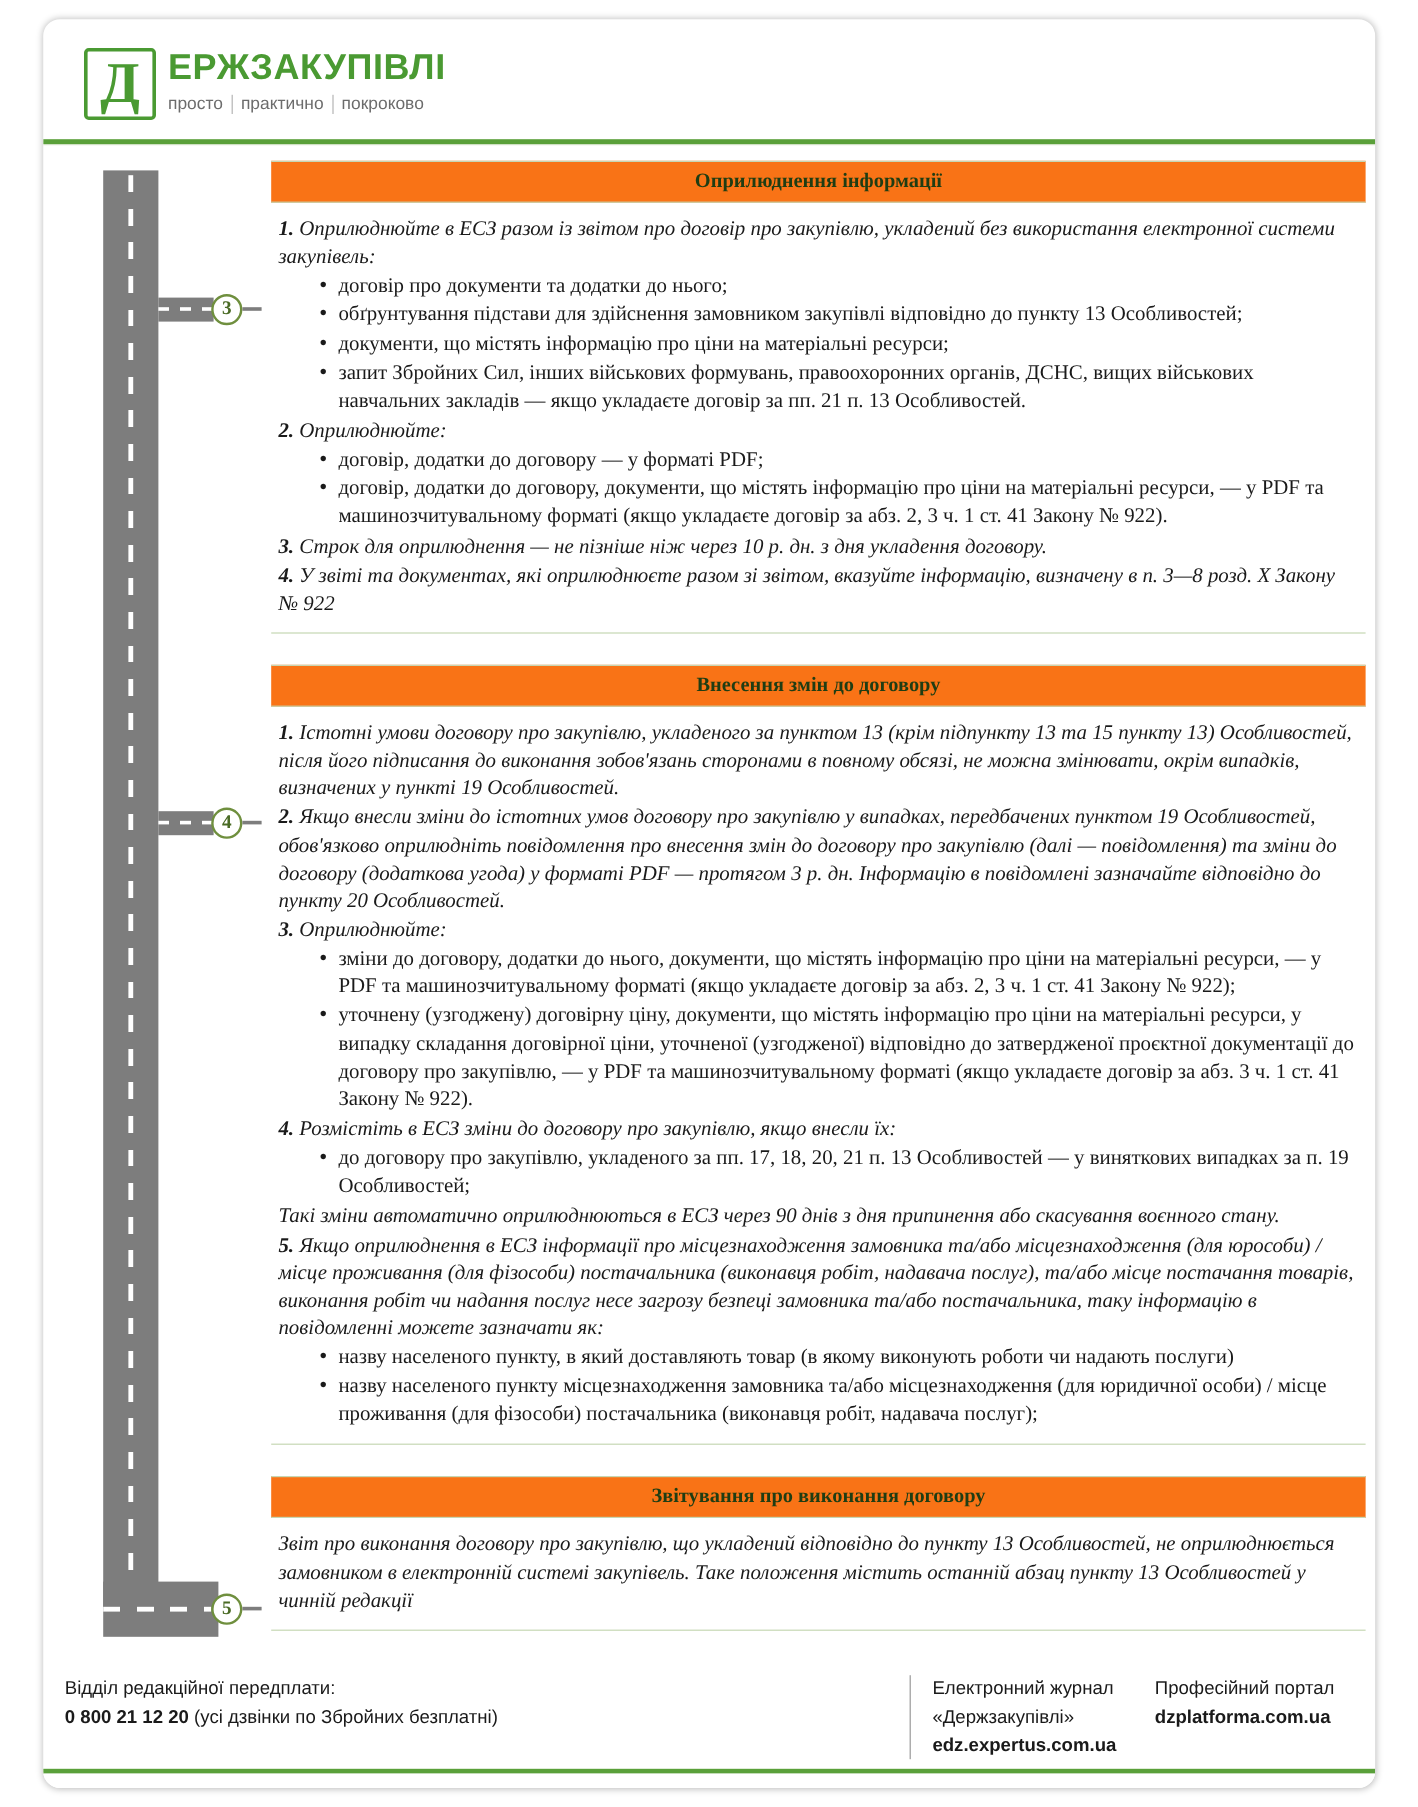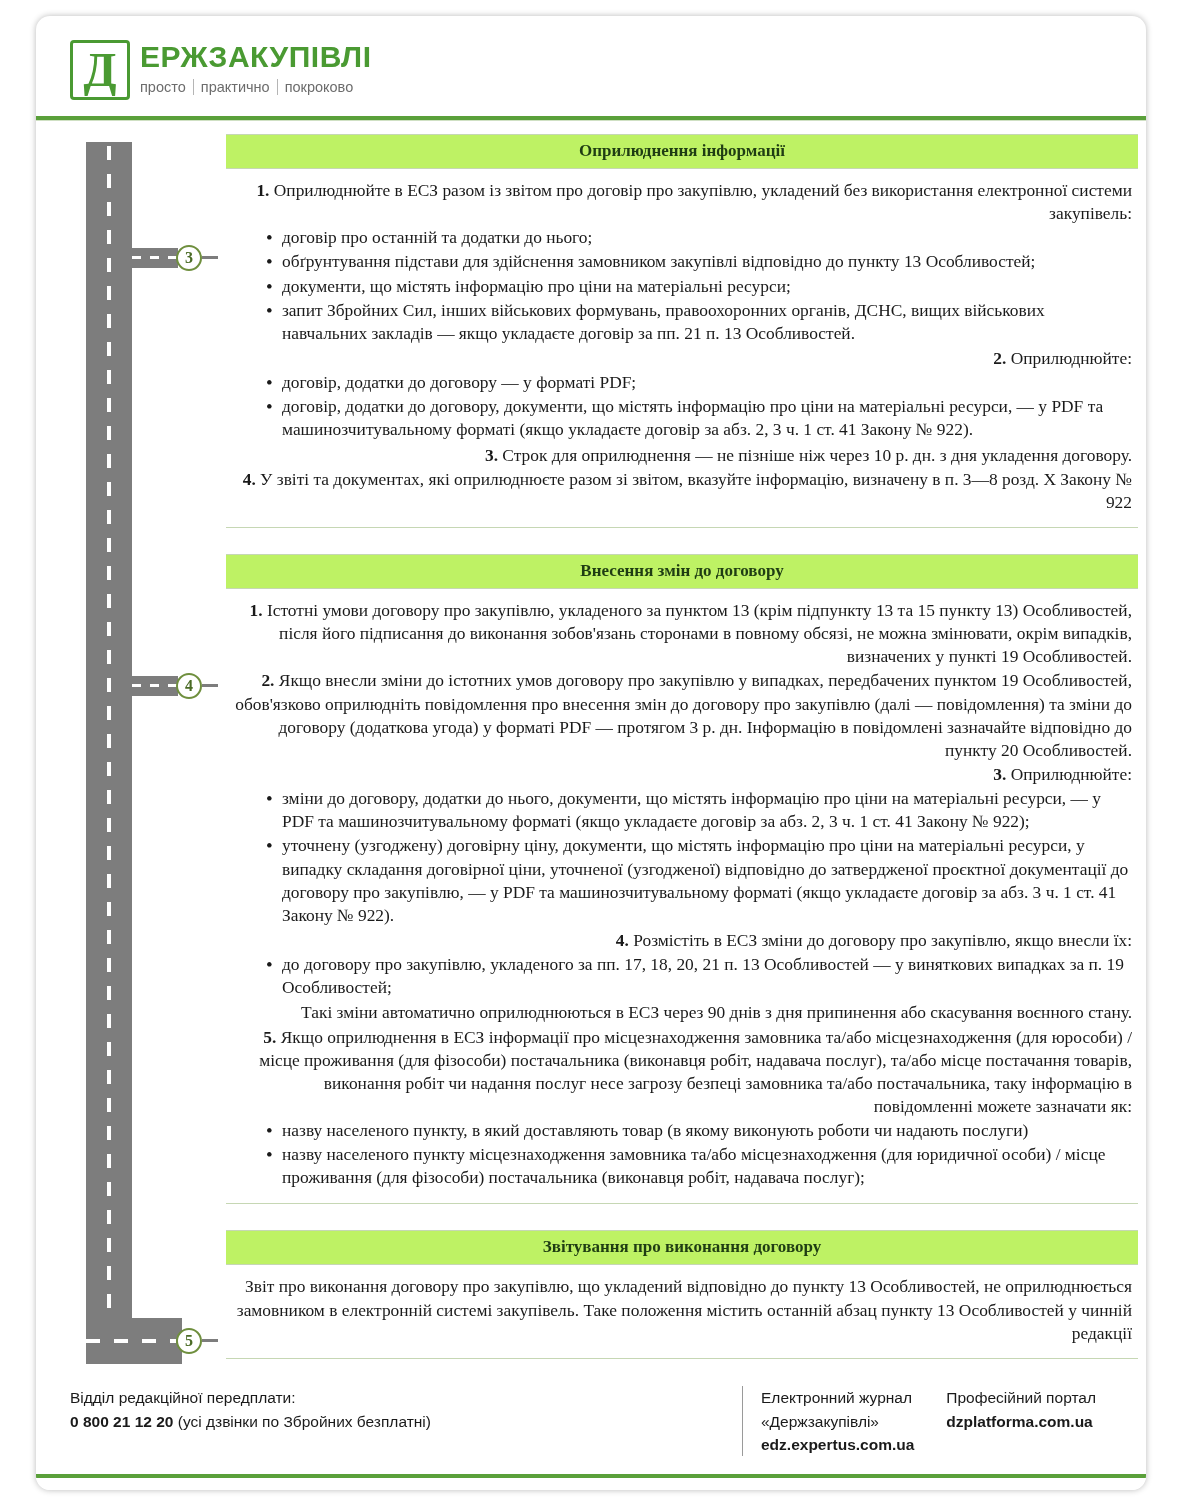--- a/index.html
+++ b/index.html
@@ -166,36 +166,36 @@
 
   
   .sections {
     position: absolute;
     left: 190px;
     top: 14px;
     width: 912px;
   }
   .section { margin-bottom: 26px; }
   .section-title {
-    background: #bef264;
+    background: #f97316;
     border-top: 1px solid #c6d7b4;
     border-bottom: 1px solid #c6d7b4;
     text-align: center;
     font-weight: bold;
     font-size: 17px;
     padding: 6px 0 7px;
     color: #1f3d13;
   }
   .section-body {
     padding: 10px 6px 12px 6px;
     font-size: 17.4px;
     line-height: 1.33;
     border-bottom: 1px solid #c6d7b4;
   }
-  .para { margin: 0 0 1px 0; text-align: right; }
+  .para { margin: 0 0 1px 0; text-align: left; font-style: italic; }
   .para b { font-weight: bold; }
   ul.bul {
     list-style: none;
     margin: 1px 0 2px 0;
     padding: 0 0 0 34px;
   }
   ul.bul li {
     position: relative;
     margin: 0 0 1px 0;
     padding-left: 16px;
@@ -208,22 +208,22 @@
     font-size: 19px;
     line-height: 1.33;
   }
   .last-section .section-body { border-bottom: 1px solid #c6d7b4; }
 
   
   .footer {
     position: absolute;
     left: 0;
     right: 0;
-    bottom: 34px;
-    padding: 0 34px;
+    bottom: 24px;
+    padding: 0 18px;
     box-sizing: border-box;
     font-family: "Liberation Sans", sans-serif;
     display: flex;
     justify-content: space-between;
     align-items: flex-start;
     font-size: 15.5px;
     color: #1a1a1a;
   }
   .footer-left { line-height: 1.5; }
   .footer-left .phone { font-weight: bold; }
@@ -293,21 +293,21 @@
     <div class="marker" style="left:140px; top:1208px">5</div>
     <div class="marker-tail" style="left:166px; top:1219px"></div>
 
     <div class="sections">
 
       <div class="section">
         <div class="section-title">Оприлюднення інформації</div>
         <div class="section-body">
           <p class="para"><b>1.</b><span> Оприлюднюйте в ЕСЗ разом із звітом про договір про закупівлю, укладений без використання електронної системи закупівель:</span></p>
           <ul class="bul">
-            <li>договір про останній та додатки до нього;</li>
+            <li>договір про документи та додатки до нього;</li>
             <li>обґрунтування підстави для здійснення замовником закупівлі відповідно до пункту 13 Особливостей;</li>
             <li>документи, що містять інформацію про ціни на матеріальні ресурси;</li>
             <li>запит Збройних Сил, інших військових формувань, правоохоронних органів, ДСНС, вищих військових навчальних закладів — якщо укладаєте договір за пп. 21 п. 13 Особливостей.</li>
           </ul>
           <p class="para"><b>2.</b><span> Оприлюднюйте:</span></p>
           <ul class="bul">
             <li>договір, додатки до договору — у форматі PDF;</li>
             <li>договір, додатки до договору, документи, що містять інформацію про ціни на матеріальні ресурси, — у PDF та машинозчитувальному форматі (якщо укладаєте договір за абз. 2, 3 ч. 1 ст. 41 Закону № 922).</li>
           </ul>
           <p class="para"><b>3.</b><span> Строк для оприлюднення — не пізніше ніж через 10 р. дн. з дня укладення договору.</span></p>

